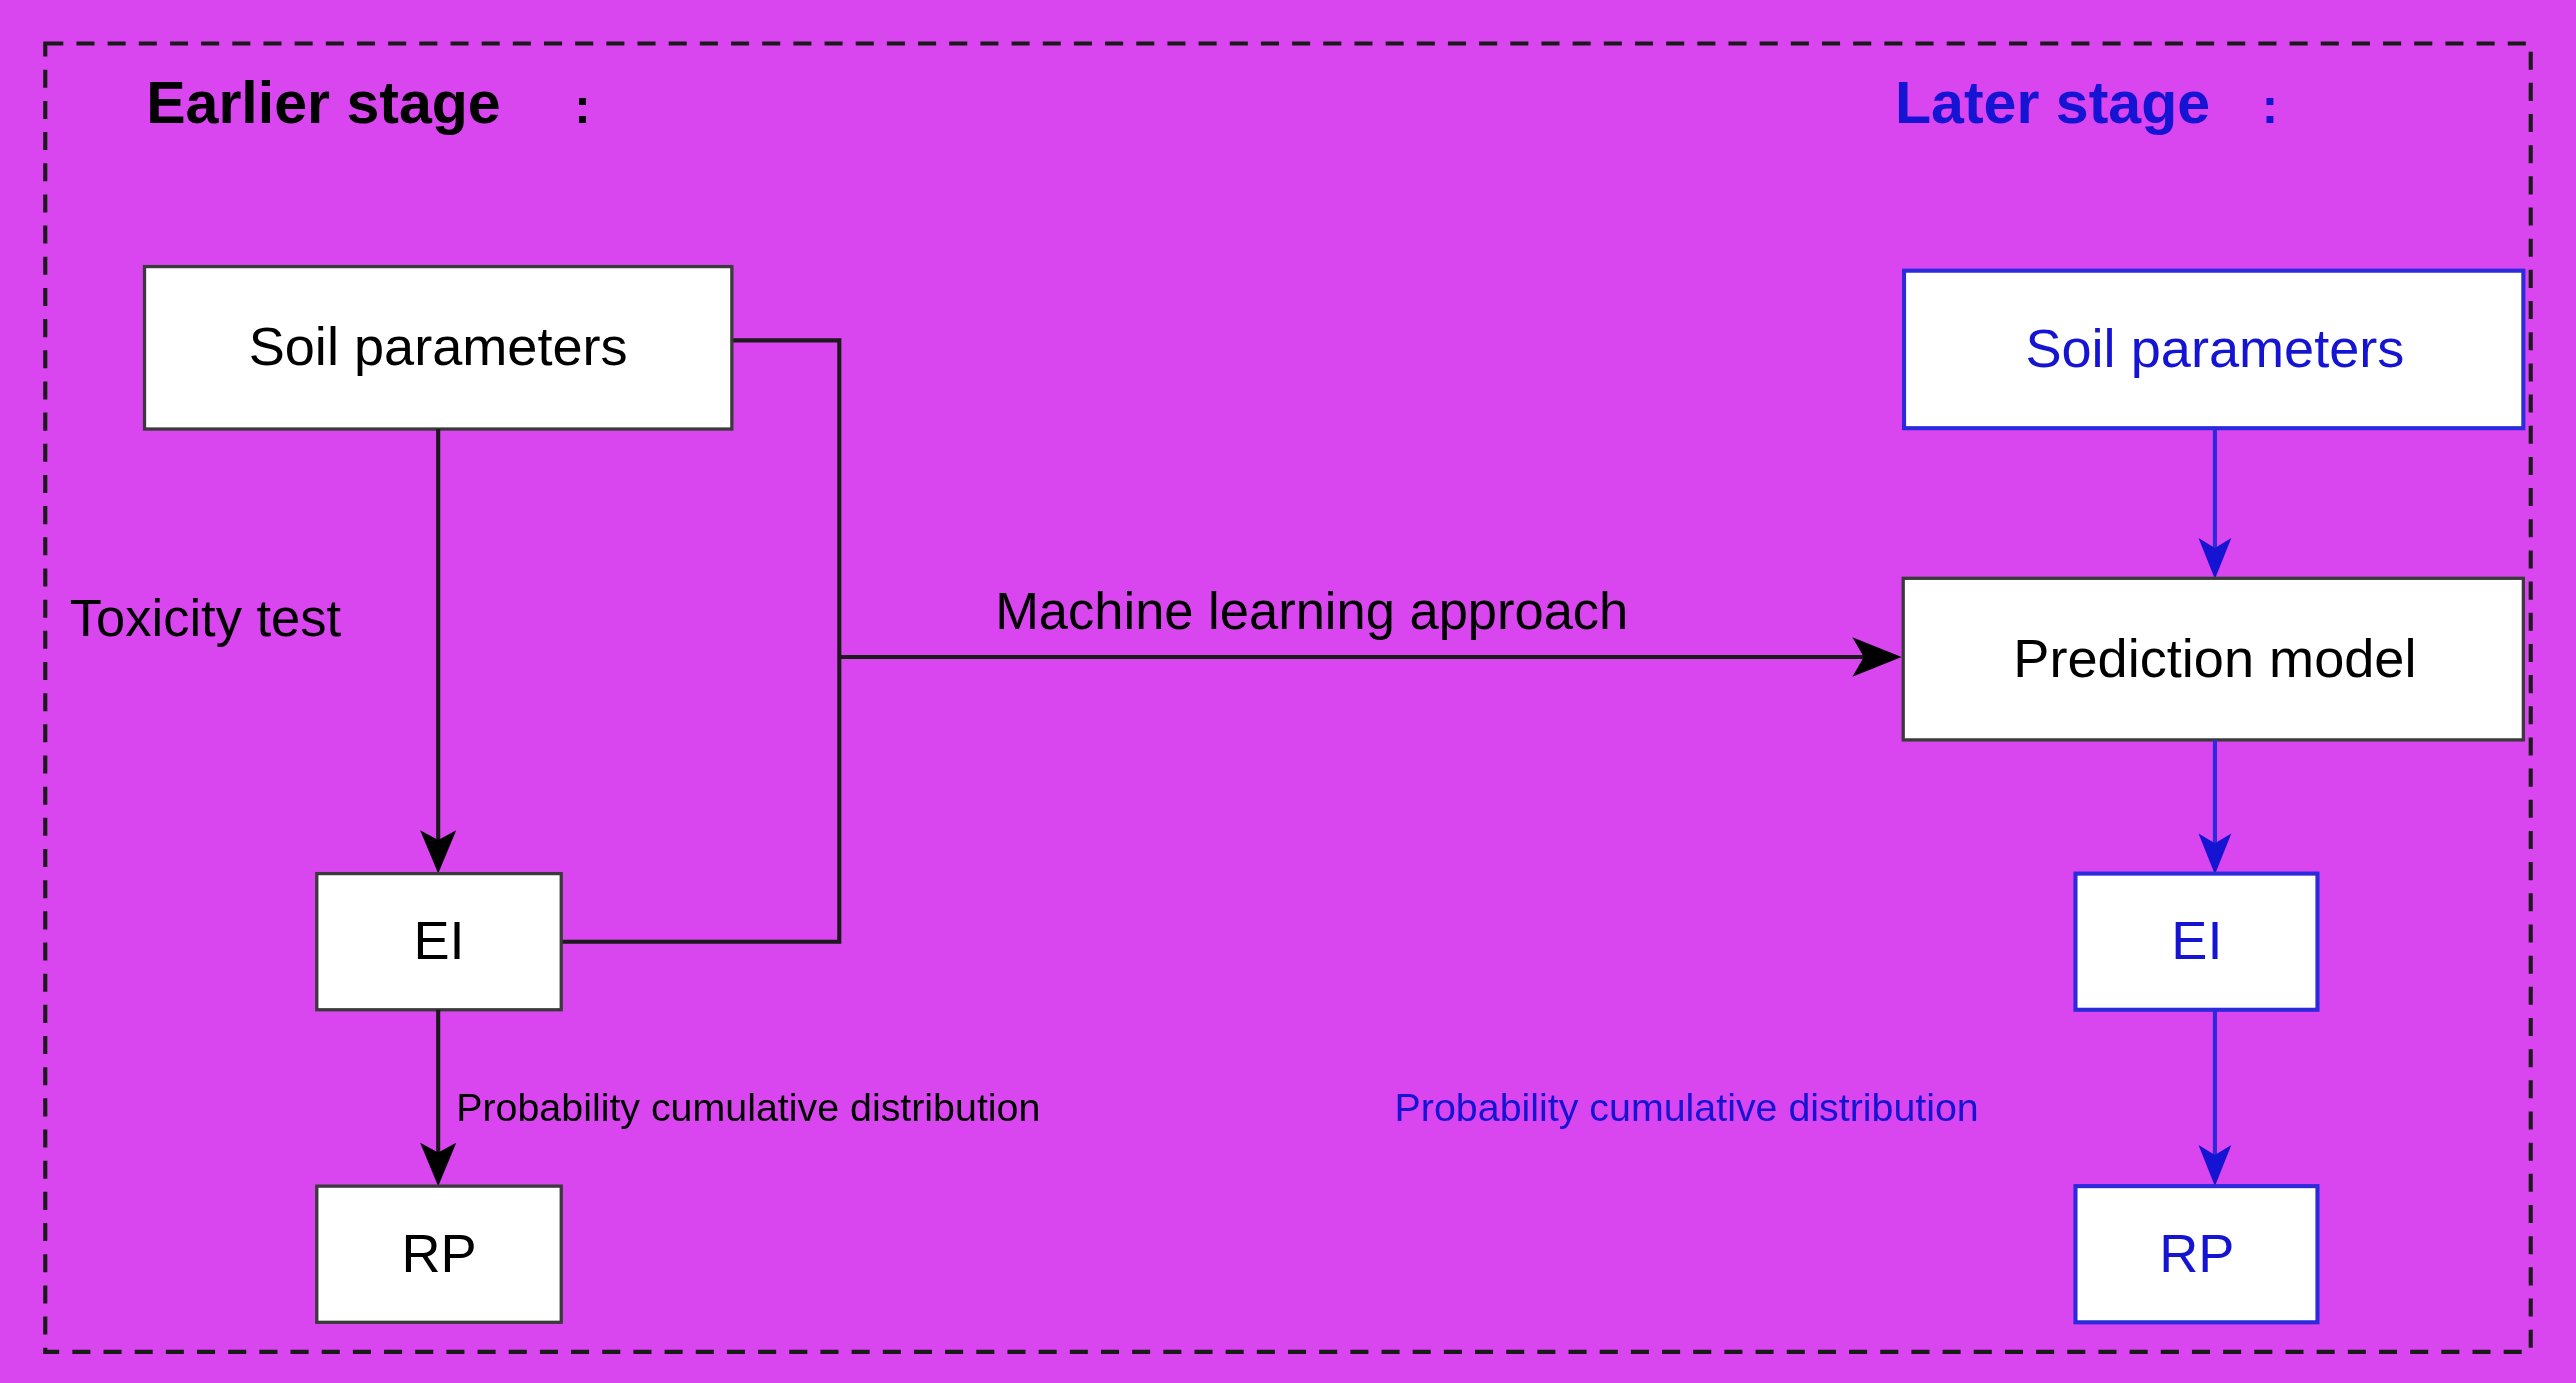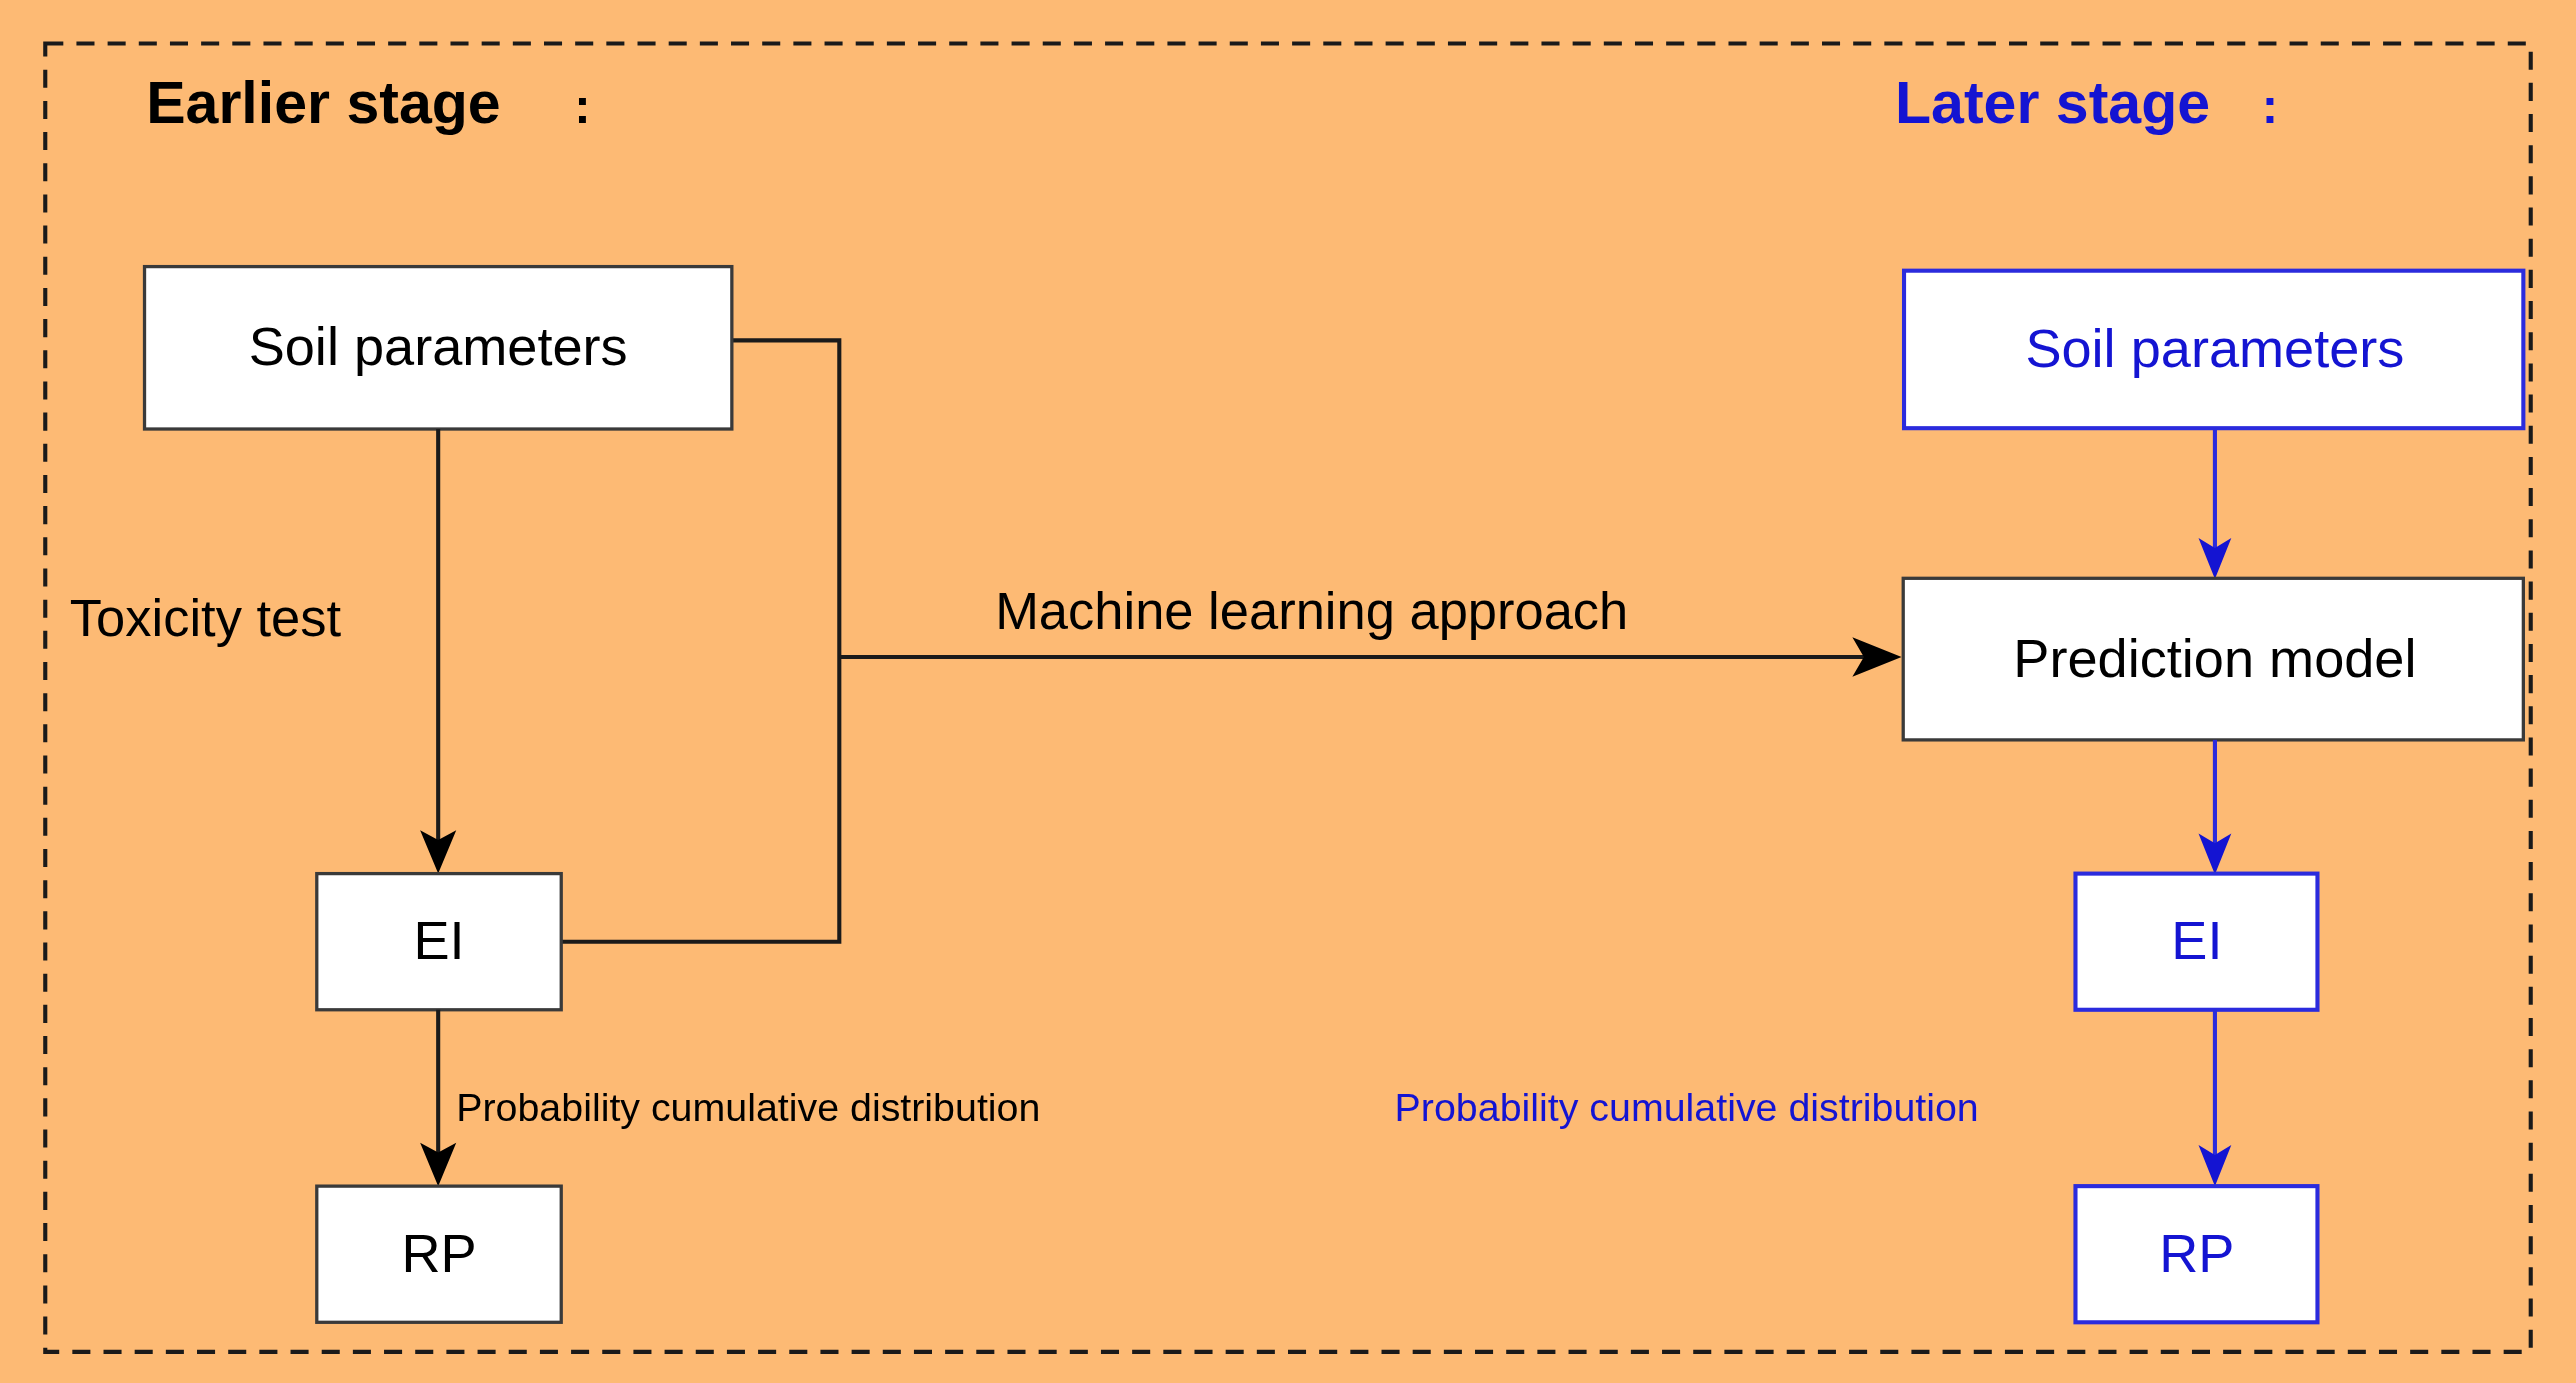--- a/index.html
+++ b/index.html
@@ -7,21 +7,21 @@
     padding: 0;
     background: #ffffff;
   }
   body {
     font-family: "Liberation Sans", sans-serif;
   }
   #stage {
     position: relative;
     width: 2576px;
     height: 1383px;
-    background: #fdba74;
+    background: #d946ef;
     overflow: hidden;
   }
   #canvas {
     position: absolute;
     top: 0;
     left: 0;
     width: 2576px;
     height: 1383px;
   }
   .node-label {

